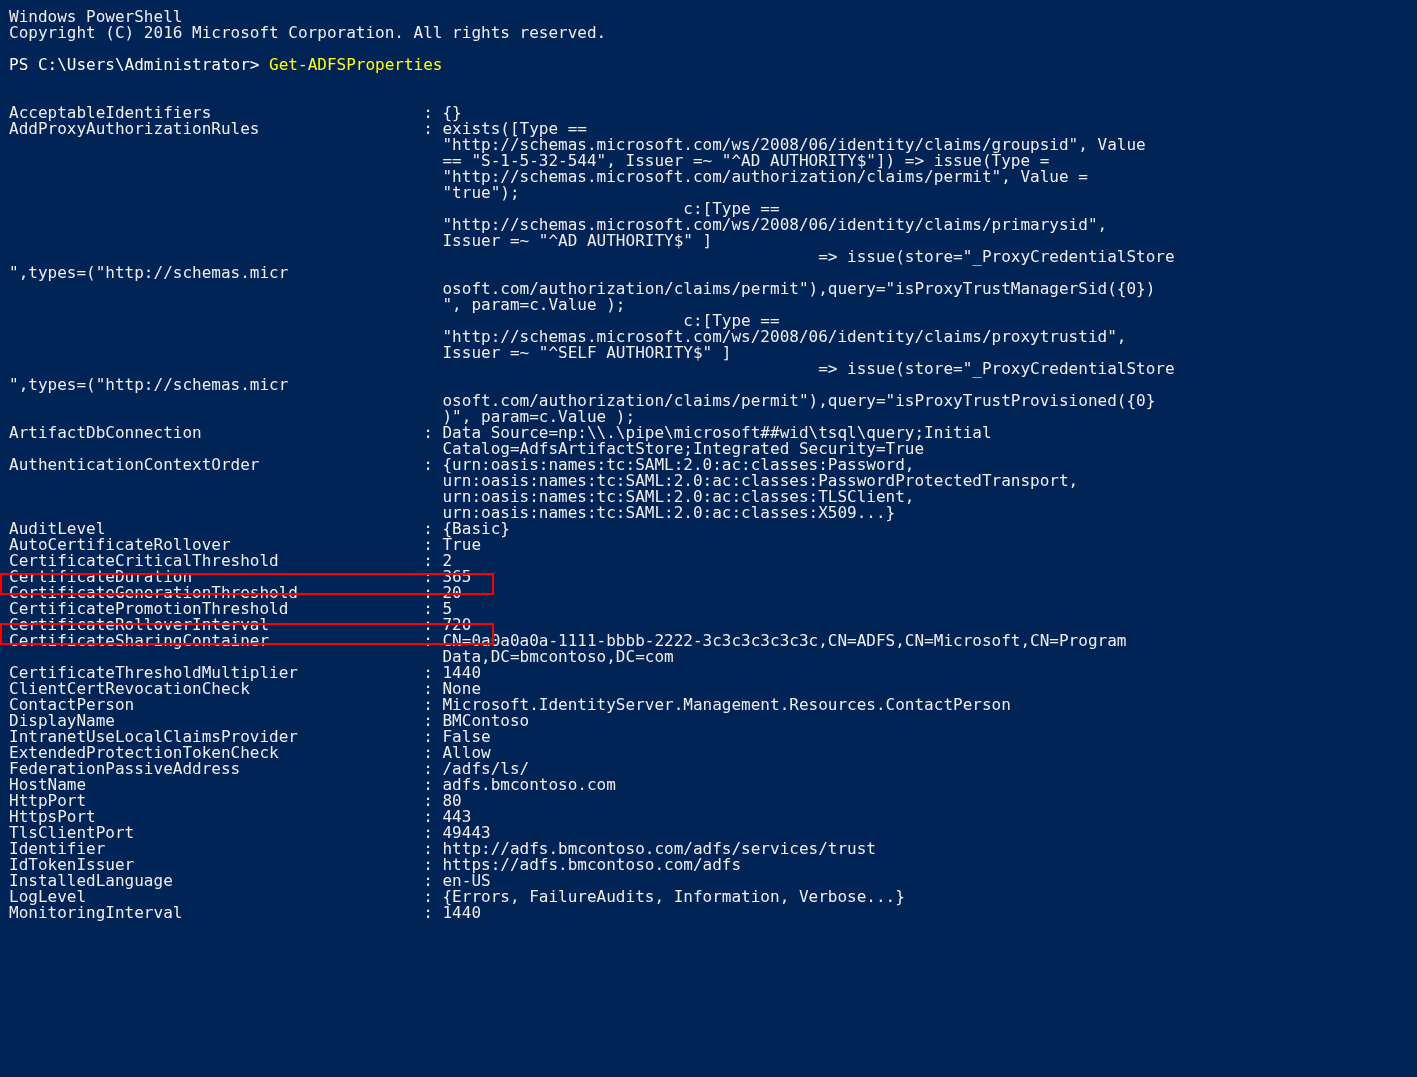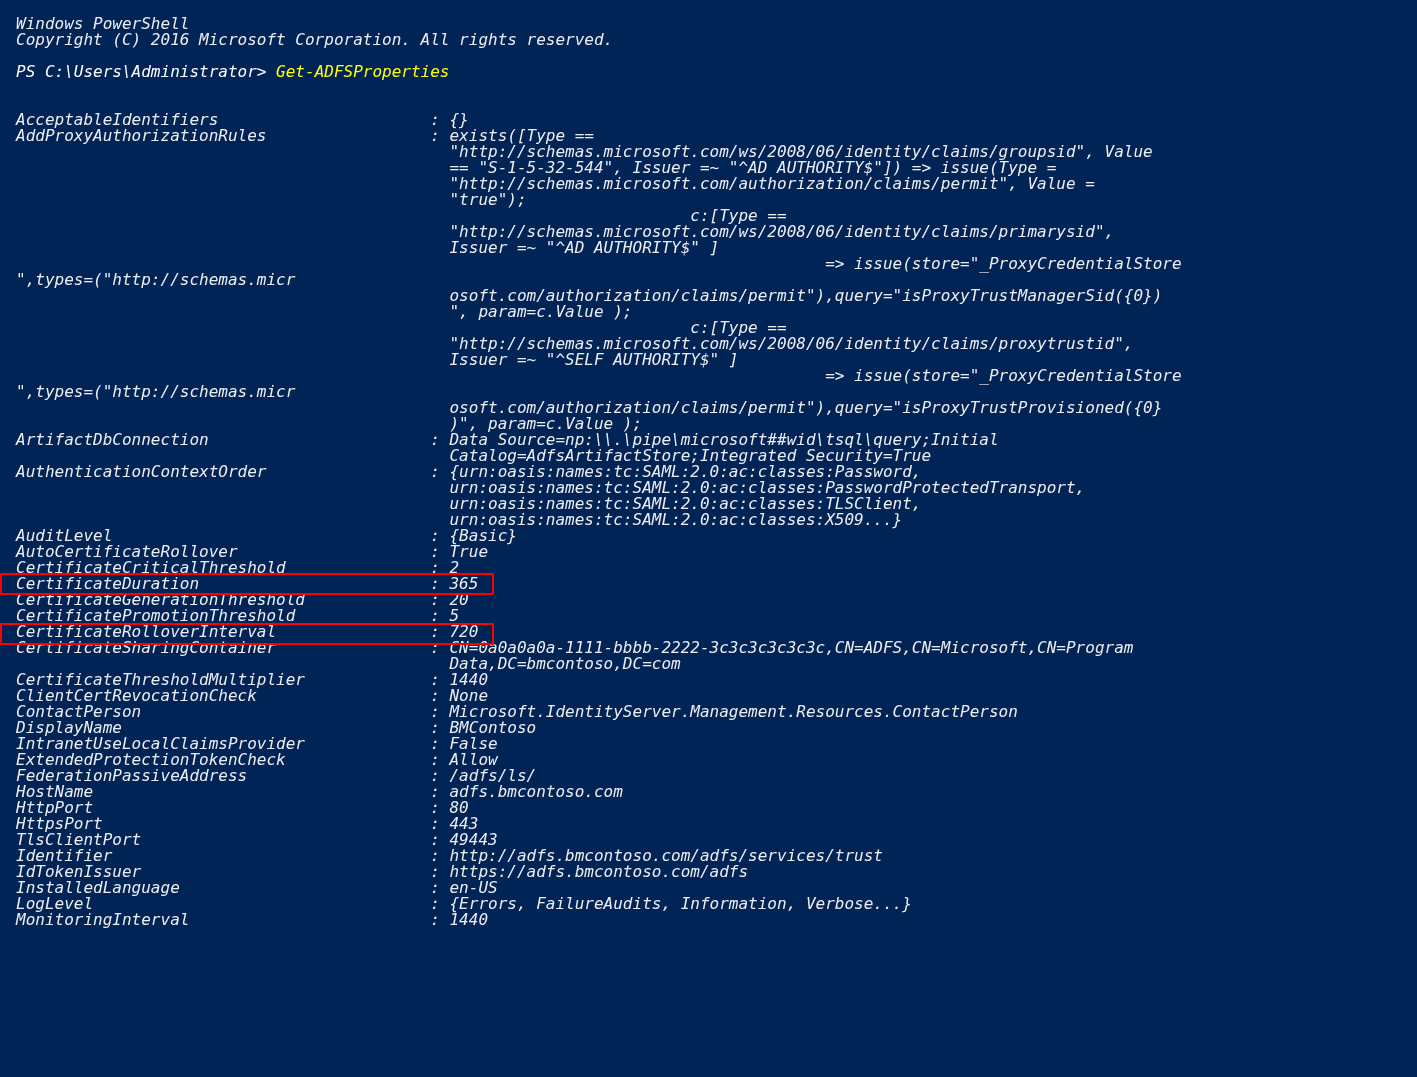--- a/index.html
+++ b/index.html
@@ -7,23 +7,22 @@
   padding: 0;
   background: #012456;
   color: #eeedf0;
   font-family: Consolas, "Lucida Console", monospace;
   font-size: 16px;
   line-height: 1.0;
   width: 1417px;
   overflow-x: hidden;
 }
 pre {
-  margin: 16px;
+  margin: 9px;
   white-space: pre;
-  font-style: italic;
 }
 .ps-prompt { color: #ffffff; }
 .ps-cmd { color: #ffff00; }
 .output { color: #eeedf0; }
 .highlight-box-1 {
   position: absolute;
   border: 2px solid #ff0000;
   top: 573px;
   left: 0px;
   width: 490px;

